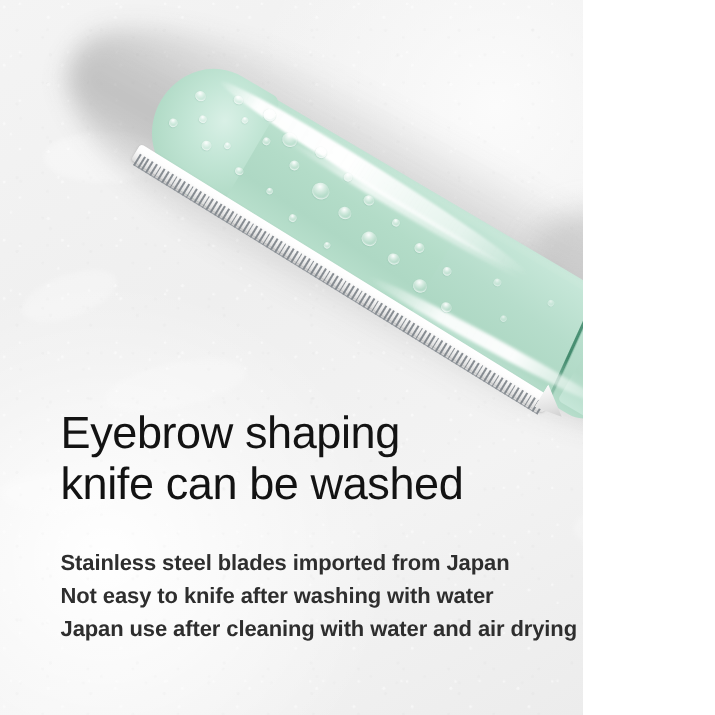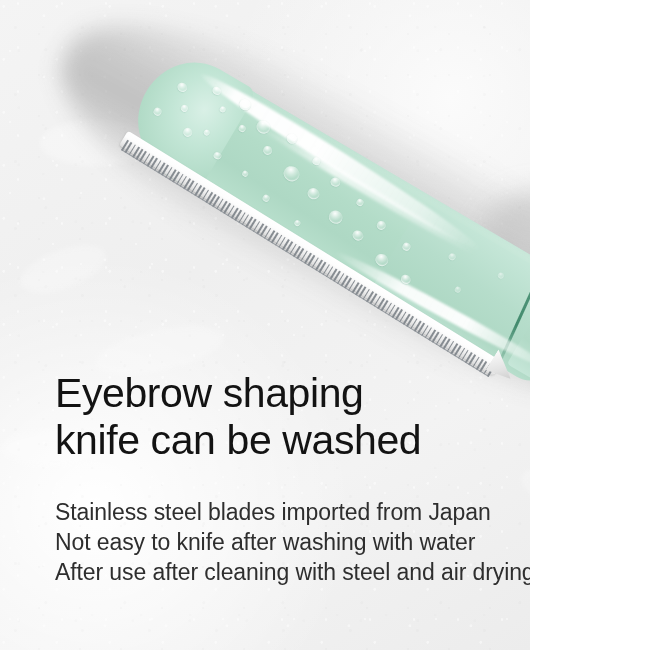--- a/index.html
+++ b/index.html
@@ -269,23 +269,23 @@
   }
   .bullets {
     position: absolute;
     left: 55px;
     top: 497px;
     margin: 0;
     padding: 0;
     list-style: none;
   }
   .bullets li {
-    font-size: 23px;
+    font-size: 20px;
     line-height: 30px;
-    font-weight: 400;
+    font-weight: 700;
     color: #2e2e2e;
     letter-spacing: -0.1px;
     white-space: nowrap;
   }
 </style>
 </head>
 <body>
 
 <div id="poster">
 
@@ -352,17 +352,17 @@
     <div class="drop" style="left:530px;top:60px;width:5px;height:5px;opacity:.45;"></div>
   </div>
 
   <div class="text-block">
     <h1 class="headline">Eyebrow shaping
 knife can be washed</h1>
 
     <ul class="bullets">
       <li>Stainless steel blades imported from Japan</li>
       <li>Not easy to knife after washing with water</li>
-      <li>After use after cleaning with steel and air drying</li>
+      <li>Japan use after cleaning with water and air drying</li>
     </ul>
   </div>
 
 </div>
 
 </body></html>

